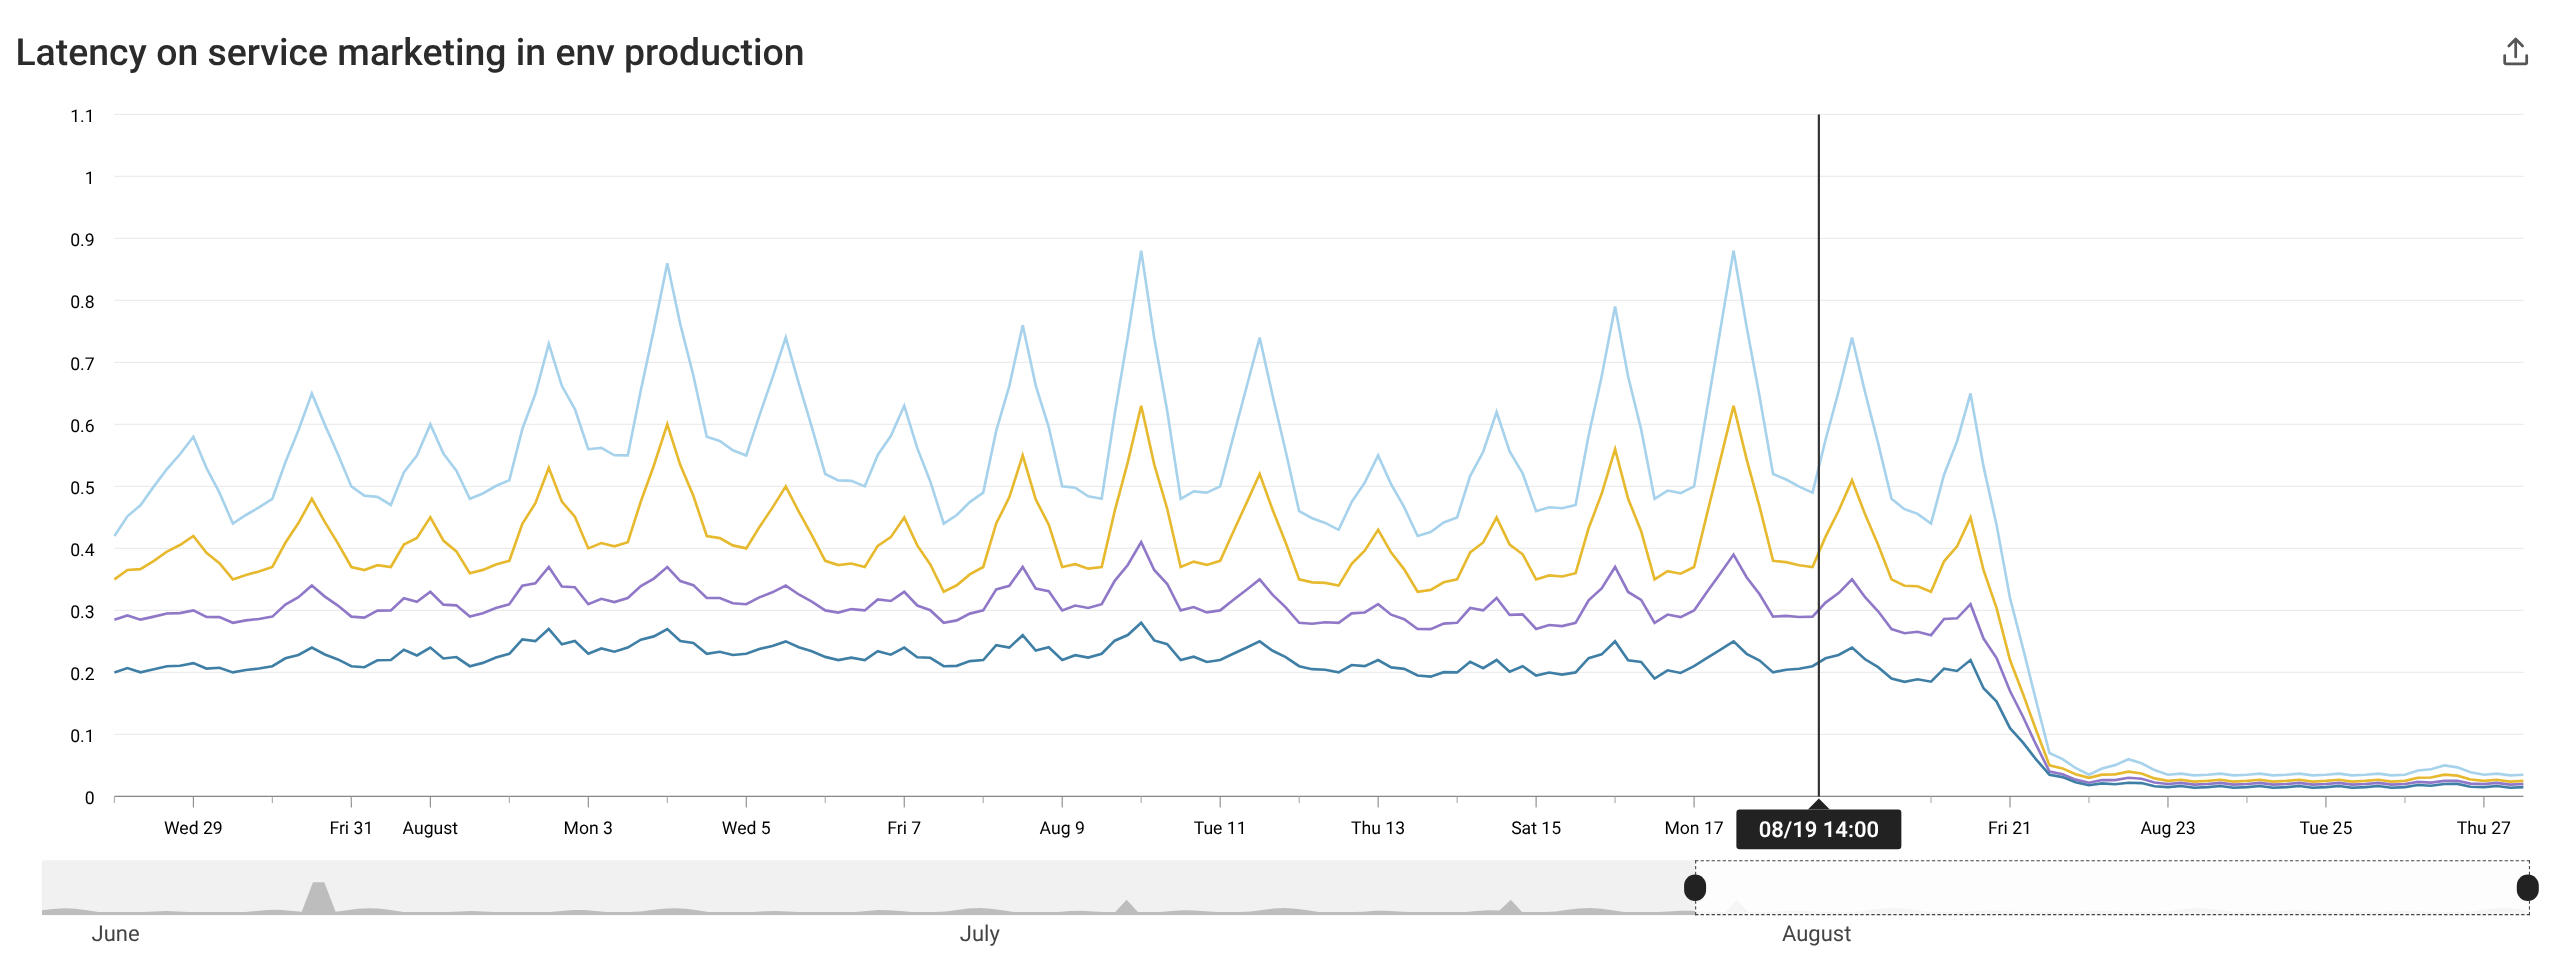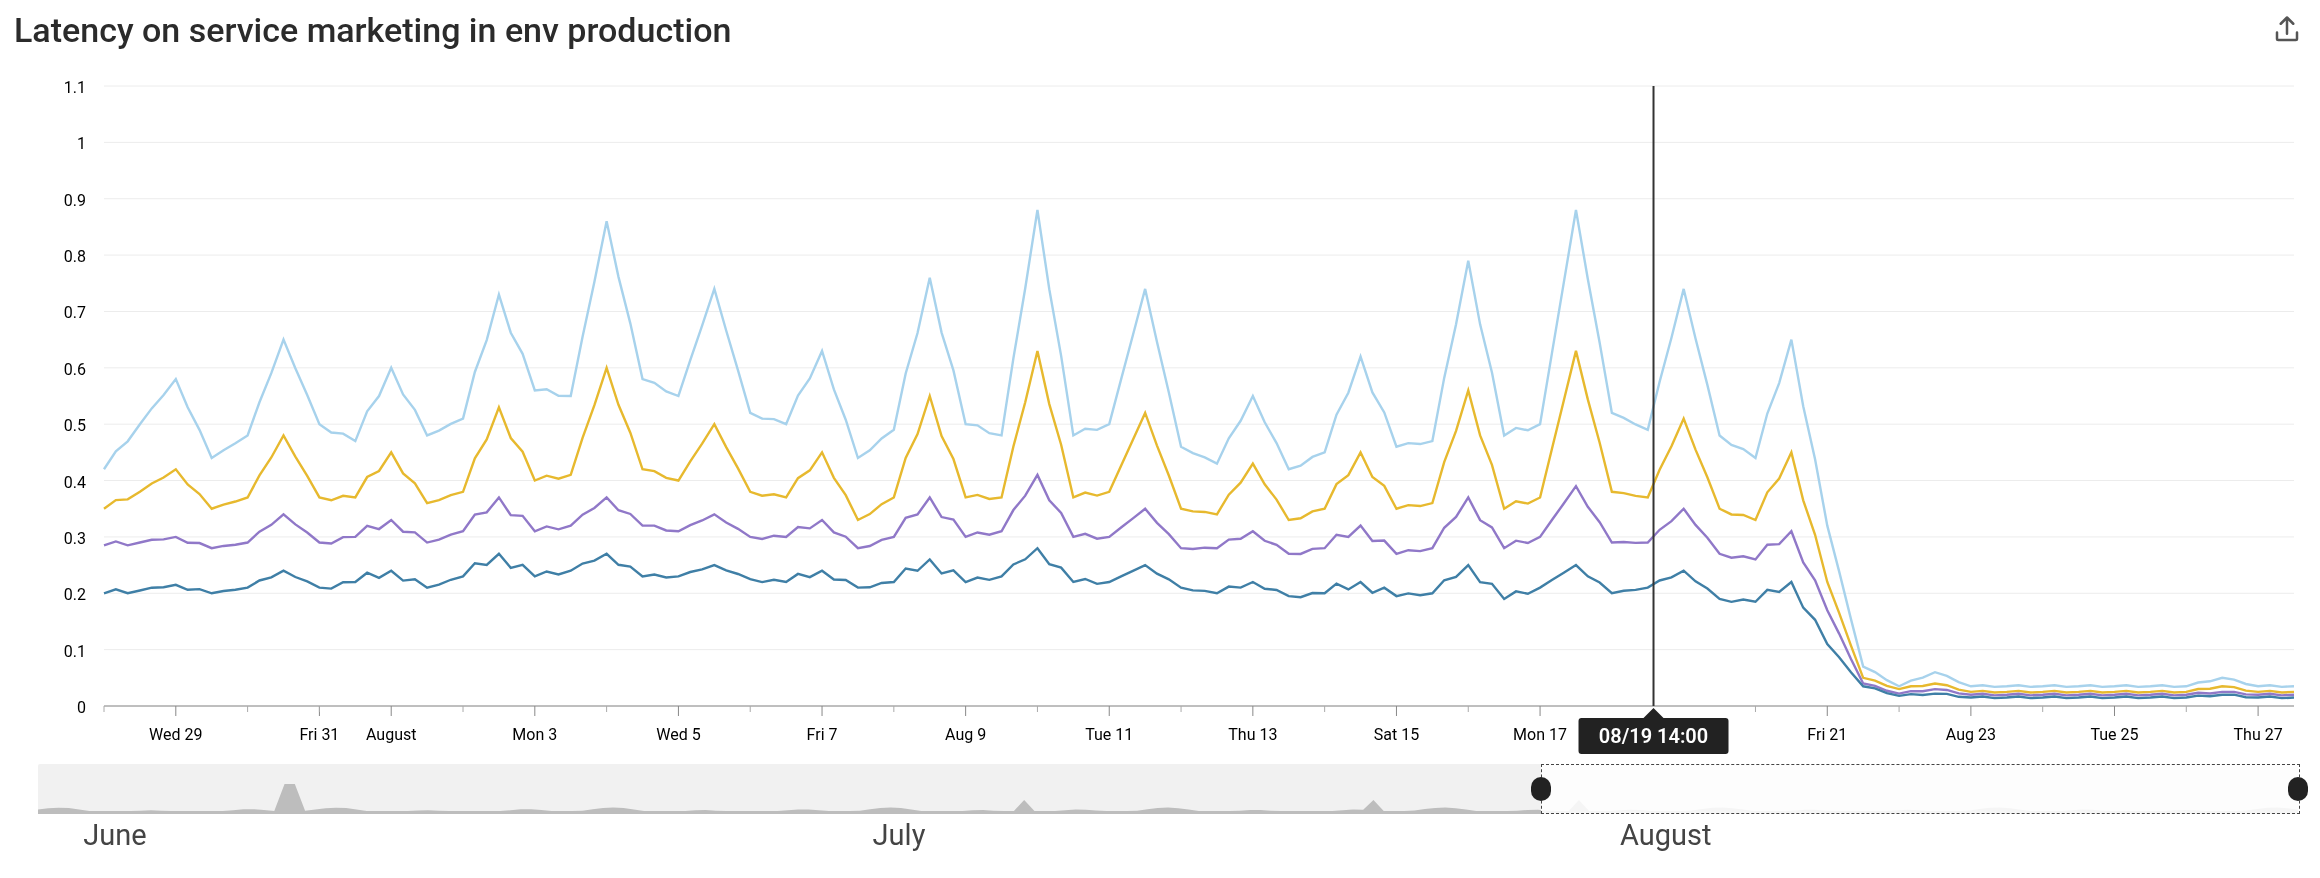--- a/index.html
+++ b/index.html
@@ -1,32 +1,32 @@
 <!DOCTYPE html>
 <html><head>
 <meta charset="utf-8">
 <style>
   html,body{margin:0;padding:0;font-family:-apple-system,BlinkMacSystemFont,"Segoe UI",Roboto,Helvetica,Arial,sans-serif;color:#333;background:#fff}
-  .wrap{width:2320px;height:878px;position:relative;box-sizing:border-box;padding:0 14px 0 14px}
+  .wrap{width:2320px;height:878px;position:relative;box-sizing:border-box;padding:18px 14px 0 14px}
   .header{display:flex;align-items:center;justify-content:space-between;height:60px}
   .title{font-size:34px;font-weight:500;color:#2b2b2b}
   .export-btn{cursor:pointer;color:#555;padding:4px}
   .chart-area{position:relative;width:2290px;height:700px;margin-top:4px}
   svg{display:block}
   .axis-base{stroke:#888;stroke-width:1}
   .series{fill:none;stroke-width:2.4}
   .cursor-line{stroke:#333;stroke-width:2}
   .cursor-badge{fill:#222}
   .cursor-badge-text{fill:#fff;font-size:20px;font-weight:600}
   .range-slider{position:relative;width:2260px;height:50px;margin-left:24px;background:#f1f1f1;border-radius:2px}
   .range-slider svg{position:absolute;inset:0}
   .range-sel{position:absolute;top:0;bottom:0;border:1.5px dashed #444;background:rgba(255,255,255,0.85)}
   .range-handle{position:absolute;top:50%;transform:translateY(-50%);width:20px;height:24px;background:#222;border-radius:10px}
   .range-labels{position:relative;width:2260px;margin-left:24px;height:34px}
-  .range-labels span{position:absolute;font-size:29px;color:#444;top:4px}
+  .range-labels span{position:absolute;font-size:20px;color:#444;top:4px}
 </style>
 </head>
 <body>
 <div class="wrap">
 
 <div class="header">
   <div class="title">Latency on service marketing in env production</div>
   <div class="export-btn" title="Export">
     <svg width="30" height="30" viewBox="0 0 24 24">
       <path fill="none" stroke="#555" stroke-width="2" stroke-linecap="round" stroke-linejoin="round" d="M4 14v5a1 1 0 0 0 1 1h14a1 1 0 0 0 1-1v-5M12 3v12M7 7l5-5 5 5"></path>

